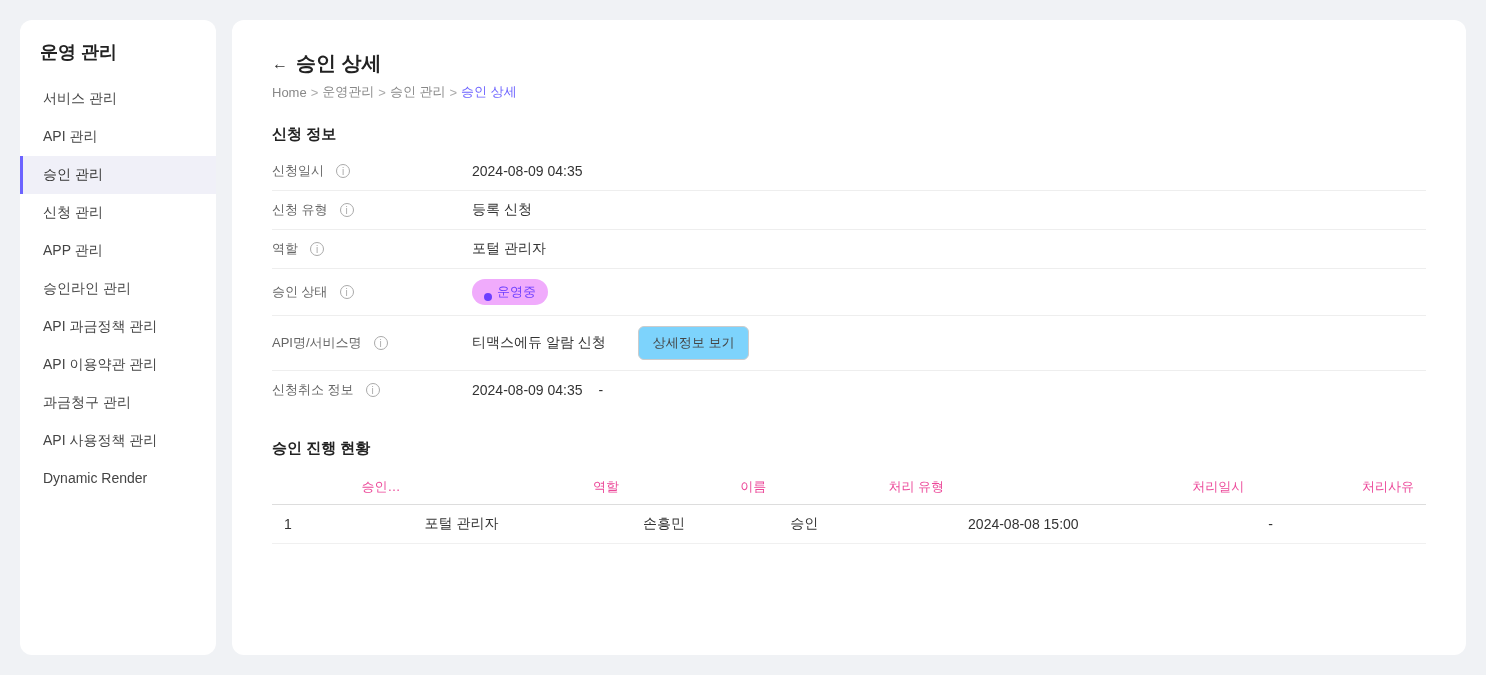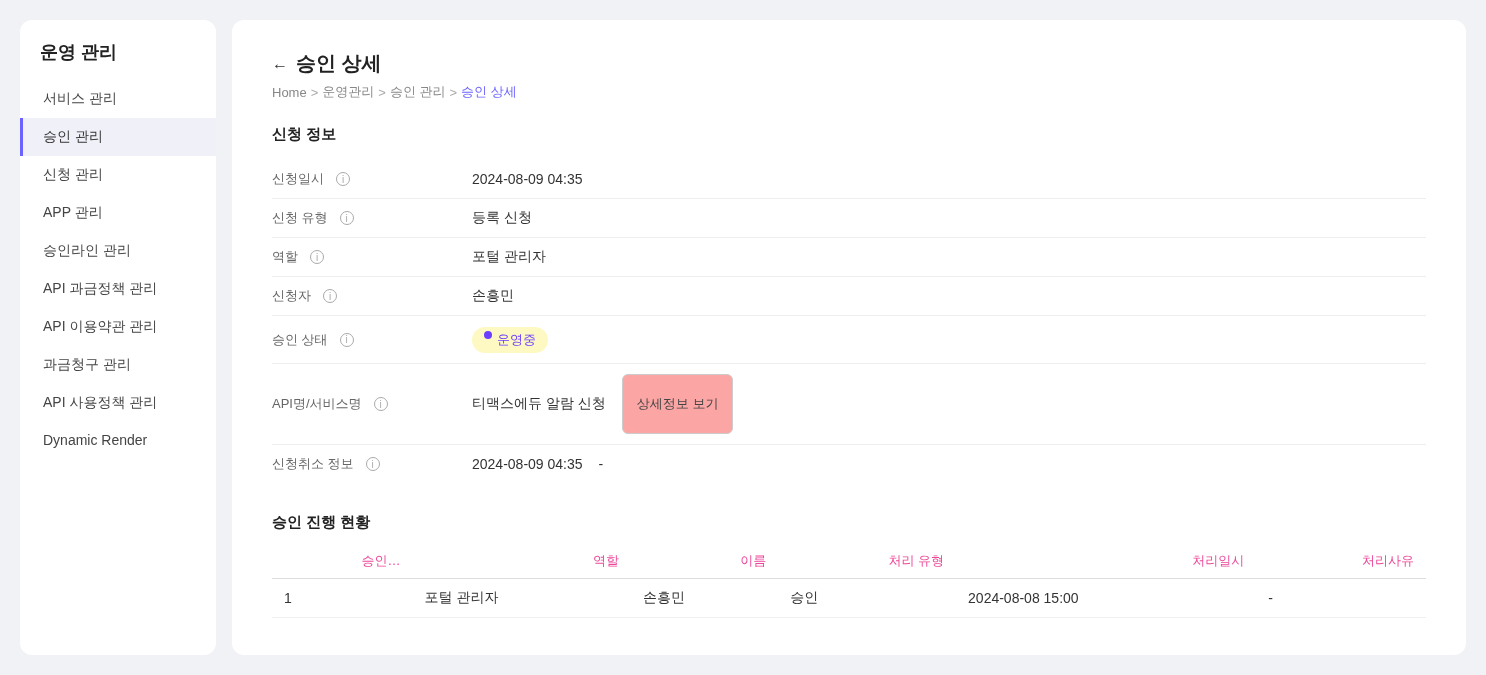--- a/index.html
+++ b/index.html
@@ -75,21 +75,21 @@
     .breadcrumb .active-crumb {
       color: #6c63ff;
     }
     .breadcrumb .sep {
       color: #aaa;
     }
     .section-title {
       font-size: 15px;
       font-weight: 700;
       color: #222;
-      margin-bottom: 16px;
+      margin-bottom: 8px;
     }
     .info-table {
       width: 100%;
       border-collapse: collapse;
       margin-bottom: 30px;
     }
     .info-table tr td {
       padding: 10px 0;
       vertical-align: middle;
     }
@@ -118,44 +118,44 @@
     }
     .info-table tr td:last-child {
       color: #333;
       font-size: 14px;
     }
     .divider-row td {
       border-bottom: 1px solid #eee;
     }
     .status-badge {
       display: inline-flex;
-      align-items: flex-start;
+      align-items: flex-end;
       gap: 5px;
-      background: #fef9c3;
+      background: #f0abfc;
       color: #6c3eff;
       border-radius: 20px;
       padding: 4px 12px;
       font-size: 13px;
       font-weight: 500;
     }
     .status-dot {
       width: 8px;
       height: 8px;
       border-radius: 50%;
       background: #6c3eff;
     }
     .detail-btn {
-      background: #fca5a5;
+      background: #7dd3fc;
       border: 1px solid #ccc;
       border-radius: 6px;
-      padding: 20px 14px;
+      padding: 7px 14px;
       font-size: 13px;
       color: #444;
       cursor: pointer;
-      margin-left: 16px;
+      margin-left: 32px;
     }
     .approval-section-title {
       font-size: 15px;
       font-weight: 700;
       color: #222;
       margin-bottom: 12px;
     }
     .approval-table {
       width: 100%;
       border-collapse: collapse;
@@ -181,20 +181,21 @@
   </style>
 </head>
 <body>
 
 <div class="layout">
 
   <aside class="sidebar">
     <div class="sidebar-title">운영 관리</div>
     <div id="sidebar-items-container">
         <div class="sidebar-item">서비스 관리</div>
+        <div class="sidebar-item">API 관리</div>
         <div class="sidebar-item active">승인 관리</div>
         <div class="sidebar-item">신청 관리</div>
         <div class="sidebar-item">APP 관리</div>
         <div class="sidebar-item">승인라인 관리</div>
         <div class="sidebar-item">API 과금정책 관리</div>
         <div class="sidebar-item">API 이용약관 관리</div>
         <div class="sidebar-item">과금청구 관리</div>
         <div class="sidebar-item">API 사용정책 관리</div>
         <div class="sidebar-item">Dynamic Render</div>
       </div>
@@ -244,29 +245,20 @@
               <div class="label-with-icon">
                 <span>역할</span>
                 <span class="info-icon">i</span>
               </div>
             </td>
             <td>포털 관리자</td>
           </tr>
           <tr class="divider-row">
             <td>
               <div class="label-with-icon">
-                <span>신청자</span>
-                <span class="info-icon">i</span>
-              </div>
-            </td>
-            <td>손흥민</td>
-          </tr>
-          <tr class="divider-row">
-            <td>
-              <div class="label-with-icon">
                 <span>승인 상태</span>
                 <span class="info-icon">i</span>
               </div>
             </td>
             <td><span class="status-badge">
                 <span class="status-dot"></span>
                 <span>운영중</span>
               </span></td>
           </tr>
           <tr class="divider-row">

